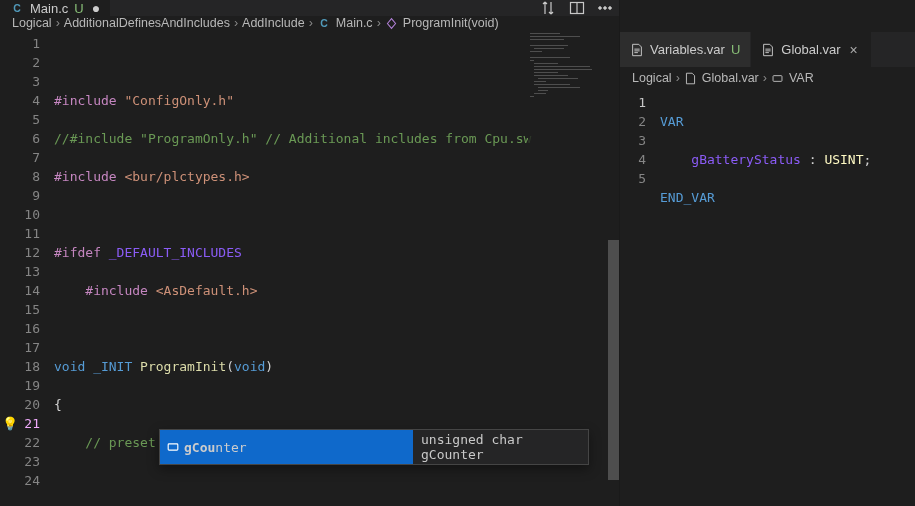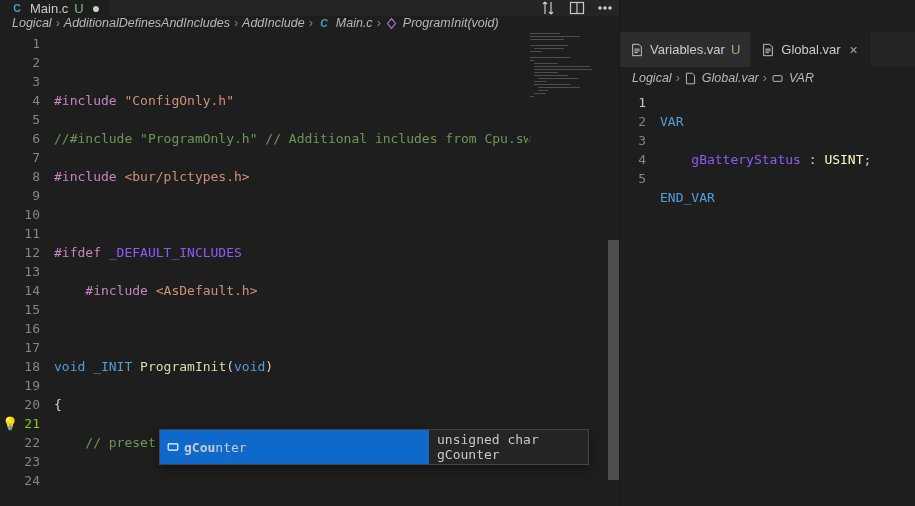--- a/index.html
+++ b/index.html
@@ -11,21 +11,21 @@
   .tabs { height:35px; background:#252526; display:flex; align-items:stretch; }
   .tab { display:flex; align-items:center; gap:6px; padding:0 10px; background:#2d2d2d; font-size:13px; border-right:1px solid #252526; cursor:pointer; }
   .tab.active { background:#1e1e1e; }
   .tab svg { flex:none; }
   .tab-mod { color:#cccccc; font-size:14px; margin-left:2px; }
   .tab-close { width:14px; height:14px; display:flex; align-items:center; justify-content:center; font-size:14px; color:#aaa; }
   .tab-spacer { flex:1; }
   .tab-action { display:flex; align-items:center; justify-content:center; width:28px; color:#c8c8c8; cursor:pointer; }
   .tab-action svg { stroke:#c8c8c8; }
   .crumbs { height:22px; display:flex; align-items:center; padding:0 12px; font-size:12.5px; color:#b8b8b8; background:#1e1e1e; }
-  .crumb { display:flex; align-items:center; gap:5px;font-style:italic; }
+  .crumb { display:flex; align-items:center; gap:5px; }
   .crumb-sep { margin:0 4px; color:#8a8a8a; }
   .editor-wrap { position:relative; flex:1; }
   .editor { display:flex; font-family:Consolas,monospace; font-size:13px; line-height:19px; height:100%; }
   .gutter-glyph { width:20px; padding-top:4px; }
   .gutter-glyph .bulb { color:#ffcc00; text-align:center; }
   .gutter-num { padding:4px 14px 0 0; text-align:right; color:#858585; min-width:34px; }
   .code { padding-top:4px; white-space:pre; flex:1; overflow:hidden; }
   .code .row { height:19px; }
   .tk-pp  { color:#c586c0; }
   .tk-str { color:#ce9178; }
@@ -149,21 +149,21 @@
             <div>11</div>
             <div>12</div>
             <div>13</div>
             <div>14</div>
             <div>15</div>
             <div>16</div>
             <div>17</div>
             <div>18</div>
           <div>19</div>
             <div>20</div>
-            <div style="color:#84cc16">21</div>
+            <div style="color:#f0abfc">21</div>
             <div>22</div>
             <div>23</div>
             <div>24</div>
         </div>
         <div class="code">
 <div class="row"></div>
 <div class="row"><span class="tk-pp">#include</span> <span class="tk-str">"ConfigOnly.h"</span></div>
 <div class="row"><span class="tk-cmt">//#include "ProgramOnly.h" // Additional includes from Cpu.sw</span></div>
 <div class="row"><span class="tk-pp">#include</span> <span class="tk-str">&lt;bur/plctypes.h&gt;</span></div>
 <div class="row"></div>
@@ -219,21 +219,21 @@
         <div class="thumb" style="top:210px;height:240px"></div>
       </div>
 
       <div class="suggest" style="left:159px;top:399px;width:430px">
         <div class="suggest-left" style="flex:1">
           <svg width="14" height="14" viewBox="0 0 16 16" fill="none" stroke="#fff" stroke-width="1.3">
               <rect x="2.5" y="4.5" width="11" height="7" rx="1"></rect>
             </svg>
           <span><span class="suggest-match">gCou</span><span>nter</span></span>
         </div>
-        <div class="suggest-right" style="width:159px;justify-content:flex-start">
+        <div class="suggest-right" style="width:175px;justify-content:flex-start">
           <span>unsigned char gCounter</span>
         </div>
       </div>
     </div>
   </div>
 
   <div class="pane pane-right">
     <div class="tabs">
       <div class="tab">
         <svg width="14" height="14" viewBox="0 0 16 16" fill="none" stroke="#c8c8c8" stroke-width="1.1">

